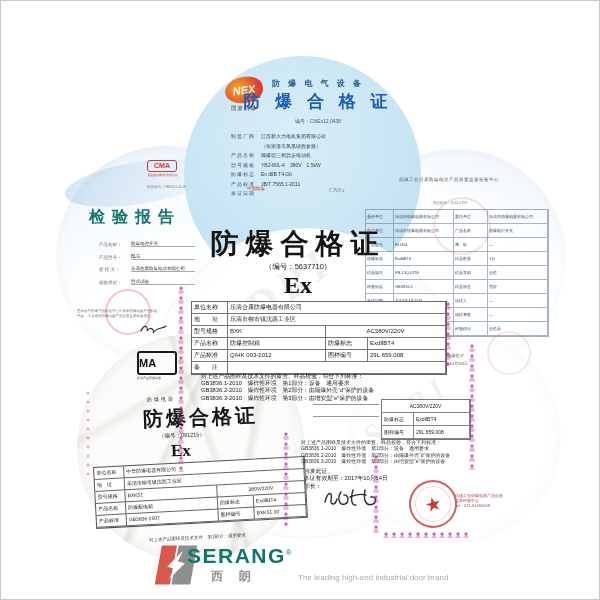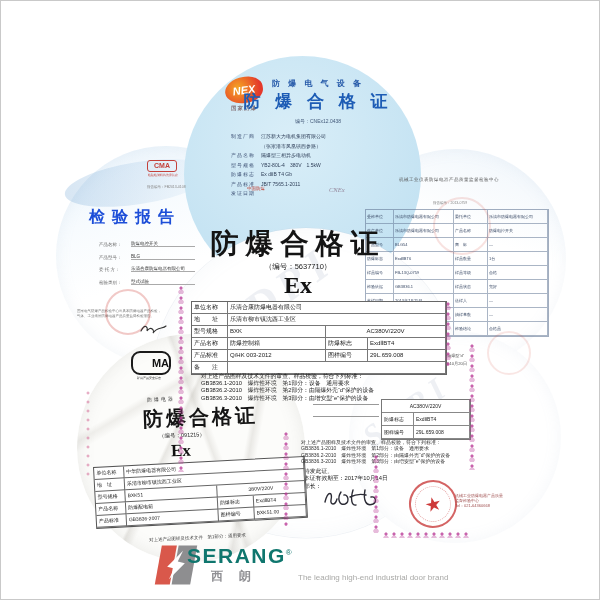--- a/index.html
+++ b/index.html
@@ -42,21 +42,21 @@
   .b-row{display:flex;height:9.5px;font-size:5px;line-height:9.5px}
   .b-row .bl{width:30px;color:#3c4f73;flex:none;letter-spacing:1px}
   .b-row .bv{color:#2e3e58;white-space:nowrap}
   .b-mark-red{left:246px;top:185px;font-size:4.5px;color:#c0392b}
   .b-mark-gray{left:328px;top:185px;font-size:6.5px;font-style:italic;color:#93859a;font-family:"Liberation Serif",serif}
   
   .cma{left:146px;top:159px;width:30px;text-align:center}
   .cma-t{border:1.5px solid #c4403a;border-radius:3px;color:#c4403a;font-size:7px;font-weight:bold;line-height:10px}
   .cma-s{font-size:3px;color:#c4403a;margin-top:1px;white-space:nowrap;transform:translateX(-12px);width:56px}
   .l-no{left:146px;top:184px;font-size:3.5px;color:#888}
-  .l-title{left:88px;top:206px;font-size:16px;font-weight:bold;color:#1d4ed8;letter-spacing:7px;white-space:nowrap}
+  .l-title{left:88px;top:206px;font-size:16px;font-weight:bold;color:#0f766e;letter-spacing:7px;white-space:nowrap}
   .l-rows{left:98px;top:240px;width:96px}
   .l-row{display:flex;margin-bottom:6.5px;font-size:4.5px;align-items:flex-end}
   .l-row .ll{color:#666;flex:none;width:32px}
   .l-row .lv{color:#333;border-bottom:.5px solid #aaa;flex:1;white-space:nowrap;overflow:hidden}
   .l-foot{left:76px;top:308px;width:96px;font-size:3.5px;line-height:4.6px;color:#777}
   .ring{position:absolute;border-radius:50%;border:2px solid rgba(205,60,50,.5)}
   
   .r-org{left:398px;top:176px;font-size:4.5px;color:#555;letter-spacing:.5px;white-space:nowrap}
   .r-title{left:420px;top:184px;font-size:10px;font-weight:bold;letter-spacing:6px;color:#222;white-space:nowrap}
   .r-no{left:432px;top:200px;font-size:3.5px;color:#888}
@@ -73,22 +73,22 @@
   .c-no{left:192px;top:261px;width:210px;text-align:center;font-size:7.5px;color:#222}
   .c-ex{left:192px;top:271px;width:210px;text-align:center;font-size:24px;font-weight:bold;font-family:"Liberation Serif",serif;color:#111}
   .ctab{left:190px;top:300px;display:grid;grid-template-columns:36px 98px 42px 78px;border:.8px solid #666;background:#fff}
   .ctab div{border-right:.6px solid #777;border-bottom:.6px solid #777;font-size:6px;color:#222;
     height:11px;line-height:11px;padding:0 2px;overflow:hidden;white-space:nowrap}
   .sp3{grid-column:span 3}.sp2{grid-column:span 2;text-align:center}
   .c-std{left:200px;top:372px;font-size:5.8px;line-height:7.2px;color:#222;width:245px}
   .c-issue{left:303px;top:467px;font-size:5.8px;line-height:7px;color:#222}
   .c-signer{left:303px;top:481px;font-size:5.8px;color:#222;display:flex;align-items:flex-start}
   
-  .ma{left:130px;top:350px;width:36px;height:20px;border:2.5px solid #1a1a1a;border-radius:9px;
-      display:flex;align-items:center;justify-content:flex-end;font-size:11px;font-weight:bold;color:#111}
+  .ma{left:136px;top:350px;width:36px;height:20px;border:2.5px solid #1a1a1a;border-radius:3px;
+      display:flex;align-items:center;justify-content:flex-start;font-size:11px;font-weight:bold;color:#111}
   .ma-sub{left:116px;top:375px;width:64px;text-align:center;font-size:3px;color:#333}
   .bl-head{left:146px;top:395px;font-size:5px;color:#333;letter-spacing:2px;transform:rotate(-2deg)}
   .bl-title{left:142px;top:403px;font-size:20px;font-weight:bold;letter-spacing:3px;color:#151515;transform:rotate(-2deg);white-space:nowrap}
   .bl-no{left:158px;top:431px;font-size:5.5px;color:#222;transform:rotate(-2deg)}
   .bl-ex{left:170px;top:440px;font-size:17px;font-weight:bold;font-family:"Liberation Serif",serif;color:#111;transform:rotate(-2deg)}
   .bltab{left:92px;top:466px;display:grid;grid-template-columns:30px 92px 36px 52px;border:.8px solid #555;
          background:#fff;transform:rotate(-3deg);transform-origin:left top}
   .bltab div{border-right:.6px solid #666;border-bottom:.6px solid #666;font-size:5px;color:#222;
     height:11px;line-height:11px;padding:0 2px;overflow:hidden;white-space:nowrap}
   .bl-foot{left:148px;top:534px;font-size:4.5px;color:#444;transform:rotate(-3deg)}

